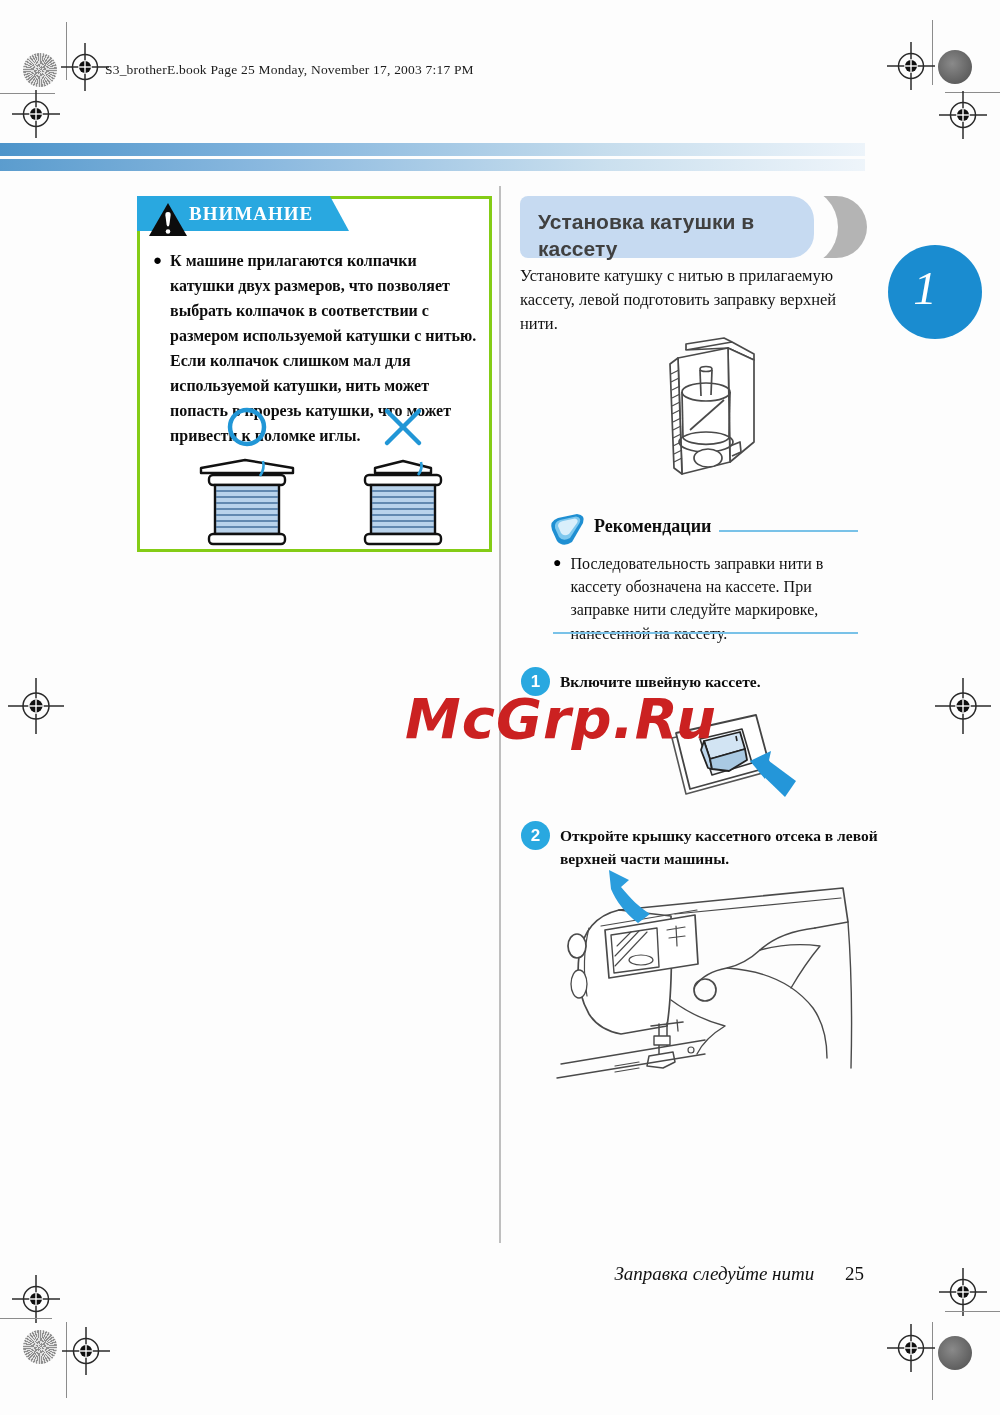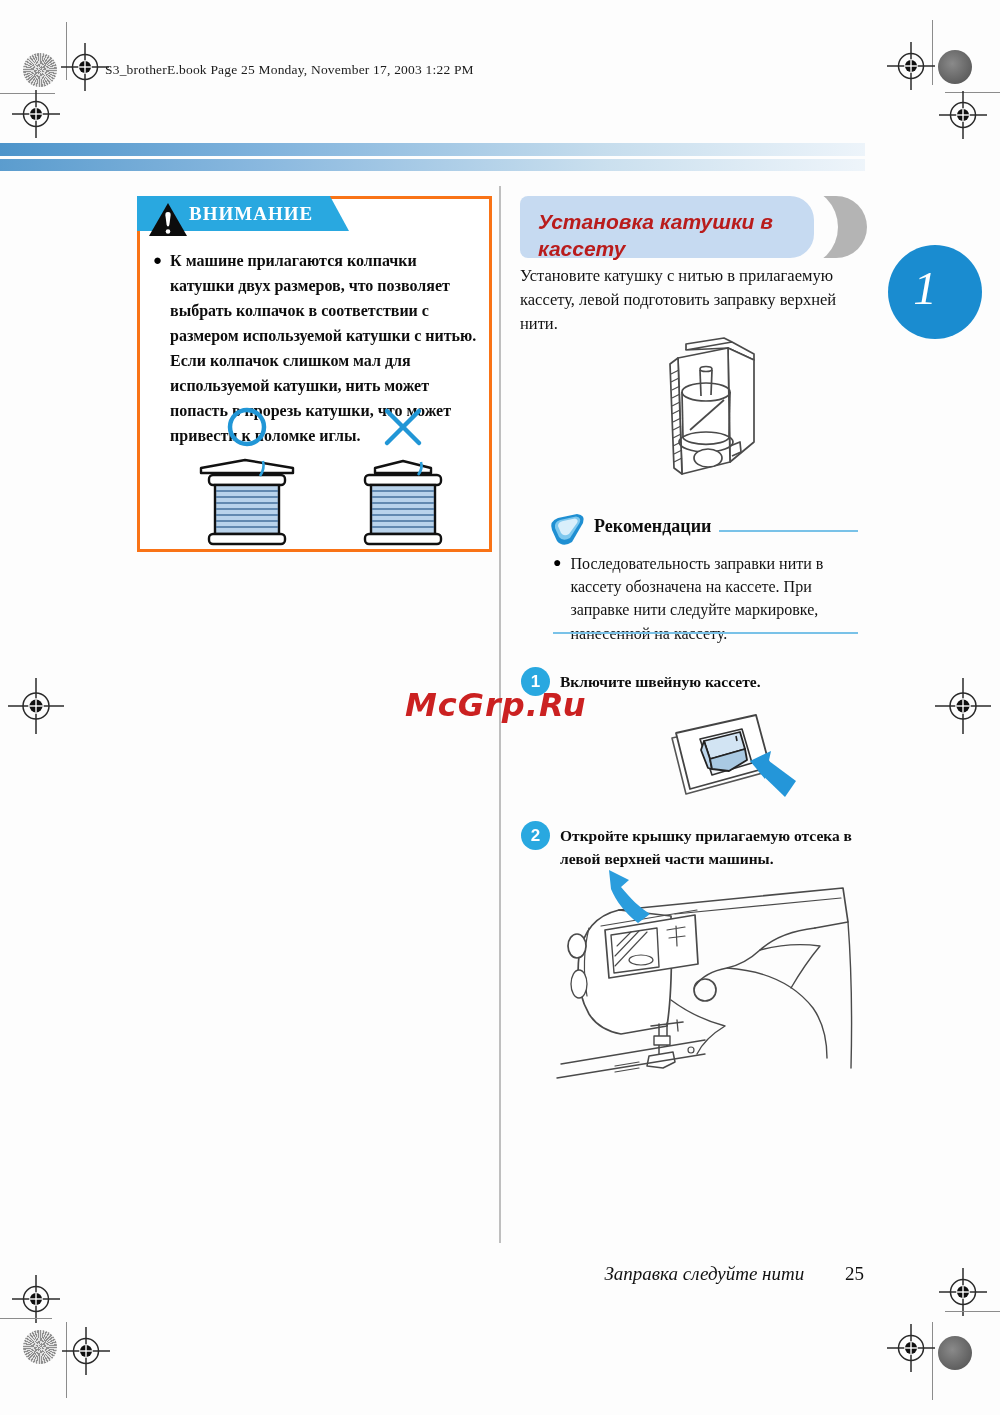--- a/index.html
+++ b/index.html
@@ -15,40 +15,40 @@
   .hairline{background:#8c8c8c;}
 
   
   .gradbar{left:0;height:13px;background:linear-gradient(to right,#4d94ca 0%,#7fb2dc 30%,#c6dded 70%,#edf4fa 100%);}
   .gradbar.b2{height:12px;opacity:.92;}
 
   
   .doc-header{font-size:13.5px;color:#1c1c1c;letter-spacing:.2px;}
 
   
-  .warnbox{left:137px;top:196px;width:349px;height:350px;background:#fff;border:3px solid #f97316;}
+  .warnbox{left:137px;top:196px;width:349px;height:350px;background:#fff;border:3px solid #84cc16;}
   .warntab{left:-3px;top:-3px;width:212px;height:35px;background:#29a8e0;
     clip-path:polygon(0 0,91% 0,100% 100%,0 100%);display:flex;align-items:center;}
   .warntab .wtitle{color:#fff;font-weight:bold;font-size:19px;letter-spacing:1px;margin-left:52px;}
   .warn-tri{left:8px;top:3px;}
   .warnbody{display:flex;gap:8px;padding:14px 12px 0 13px;}
   .warnbody .bullet{font-size:15px;line-height:1.5;}
   .warnbody p{margin:0;font-size:16px;font-weight:bold;line-height:1.56;width:312px;color:#0d0d0d;}
   .spoolrow{left:55px;top:205px;width:260px;display:flex;justify-content:space-between;}
   .spoolcol{display:flex;flex-direction:column;align-items:center;gap:6px;}
 
   
   .divider{left:499px;top:186px;width:2px;height:1057px;background:#bfbfbf;}
 
   
   .crescent-gray{left:795px;top:196px;width:72px;height:62px;background:#b4b4b4;border-radius:4px 31px 31px 4px;}
   .crescent-white{left:760px;top:187px;width:78px;height:80px;background:#fdfdfd;border-radius:50%;}
   .sec-head{left:520px;top:196px;width:294px;height:62px;background:#c6daf1;border-radius:8px 24px 24px 8px;
     display:flex;align-items:center;}
-  .sec-head h2{margin:16px 0 0 18px;font-family:"Liberation Sans",sans-serif;font-weight:bold;font-size:21px;line-height:1.3;color:#b91c1c;font-style:italic;}
+  .sec-head h2{margin:16px 0 0 18px;font-family:"Liberation Sans",sans-serif;font-weight:bold;font-size:21px;line-height:1.3;color:#404040;}
   .intro{left:520px;top:264px;width:356px;font-size:16.5px;line-height:1.45;color:#111;}
 
   
   .note-titlerow{left:552px;top:516px;width:306px;display:flex;align-items:center;gap:8px;}
   .note-title{font-size:18px;font-weight:bold;color:#0d0d0d;white-space:nowrap;}
   .note-rule{flex:1;height:2px;background:#79c2e8;margin-top:8px;}
   .note-body{left:553px;top:552px;width:305px;display:flex;gap:9px;}
   .note-body .bullet{font-size:14px;line-height:1.5;}
   .note-body p{margin:0;font-size:16px;line-height:1.45;color:#111;}
   .note-bottomrule{left:553px;top:632px;width:305px;height:2px;background:#79c2e8;}
@@ -60,26 +60,26 @@
   .steptext{font-size:15.5px;font-weight:bold;line-height:1.5;color:#0d0d0d;}
 
   
   .chapter{left:888px;top:245px;width:94px;height:94px;border-radius:50%;background:#1a8cd0;
     display:flex;align-items:center;justify-content:center;}
   .chapter span{color:#fff;font-style:italic;font-size:47px;font-family:"Liberation Serif",serif;
     transform:translate(-10px,-4px);}
 
   
   .watermark{left:405px;top:686px;font-family:"DejaVu Sans",sans-serif;font-style:italic;font-weight:bold;
-    font-size:32px;color:#cb2121;letter-spacing:1px;z-index:30;}
+    font-size:56px;color:#cb2121;letter-spacing:1px;z-index:30;}
 
   
   .footer{left:500px;top:1263px;width:364px;text-align:right;font-size:19px;color:#111;}
   .footer .ftitle{font-style:italic;}
-  .footer .fpage{font-style:normal;margin-left:36px;}
+  .footer .fpage{font-style:normal;margin-left:26px;}
 
   svg{display:block;}
 </style>
 </head>
 <body>
 
 <div class="abs sunburst" style="left:23px;top:53px"></div>
 <div class="abs hairline" style="left:66px;top:22px;width:1px;height:58px"></div>
 <div class="abs hairline" style="left:0;top:93px;width:55px;height:1px"></div>
 <div class="abs regmark" style="left:61px;top:43px">
@@ -209,21 +209,21 @@
         <line x1="24" y1="0" x2="24" y2="48"></line>
         <line x1="0" y1="24" x2="48" y2="24"></line>
         <circle cx="24" cy="24" r="12.5" fill="none"></circle>
       </g>
       <circle cx="24" cy="24" r="6" fill="#111"></circle>
       <line x1="24" y1="17" x2="24" y2="31" stroke="#fff" stroke-width="1.4"></line>
       <line x1="17" y1="24" x2="31" y2="24" stroke="#fff" stroke-width="1.4"></line>
     </svg>
 </div>
 
-<div class="abs doc-header" style="left:105px;top:62px">S3_brotherE.book  Page 25  Monday, November 17, 2003  1:22 PM</div>
+<div class="abs doc-header" style="left:105px;top:62px">S3_brotherE.book  Page 25  Monday, November 17, 2003  7:17 PM</div>
 
 <div class="abs gradbar" style="top:143px;width:865px"></div>
 <div class="abs gradbar b2" style="top:159px;width:865px"></div>
 
 <div class="abs warnbox">
   <div class="abs warntab">
     <span class="wtitle">ВНИМАНИЕ</span>
   </div>
   <div class="abs warn-tri">
     <svg width="40" height="36" viewBox="0 0 40 36">
@@ -369,21 +369,21 @@
     <path d="M72,54 L107,44 L109,55 L91,66 L74,64 Z" fill="#a9c9e2" stroke="#222" stroke-width="1.8"></path>
     <line x1="98" y1="31" x2="99" y2="36" stroke="#222" stroke-width="1.6"></line>
     <g fill="#2496d9">
       <polygon points="112,56 133,46 127,74"></polygon>
       <polygon points="127,53 158,76 147,92 120,66"></polygon>
     </g>
   </svg>
 </div>
 
 <div class="abs stepnum" style="left:521px;top:821px">2</div>
-<div class="abs steptext" style="left:560px;top:824px;width:335px">Откройте крышку прилагаемую отсека в левой верхней части машины.</div>
+<div class="abs steptext" style="left:560px;top:824px;width:335px">Откройте крышку кассетного отсека в левой верхней части машины.</div>
 
 <div class="abs" style="left:555px;top:868px">
   <svg width="300" height="225" viewBox="0 0 300 225" fill="none" stroke="#4a4a4a" stroke-width="1.7" stroke-linejoin="round" stroke-linecap="round">
 
     <path d="M64,42 L288,20 L293,54 L260,60"></path>
     <path d="M120,46 L286,30" stroke-width="1.2"></path>
 
     <path d="M64,42 Q30,50 24,88 Q20,122 34,146 Q44,162 66,166 L112,158 Q118,120 116,48 Z" fill="#fff"></path>
     <path d="M34,60 Q26,92 32,128" stroke-width="1.2"></path>
 

